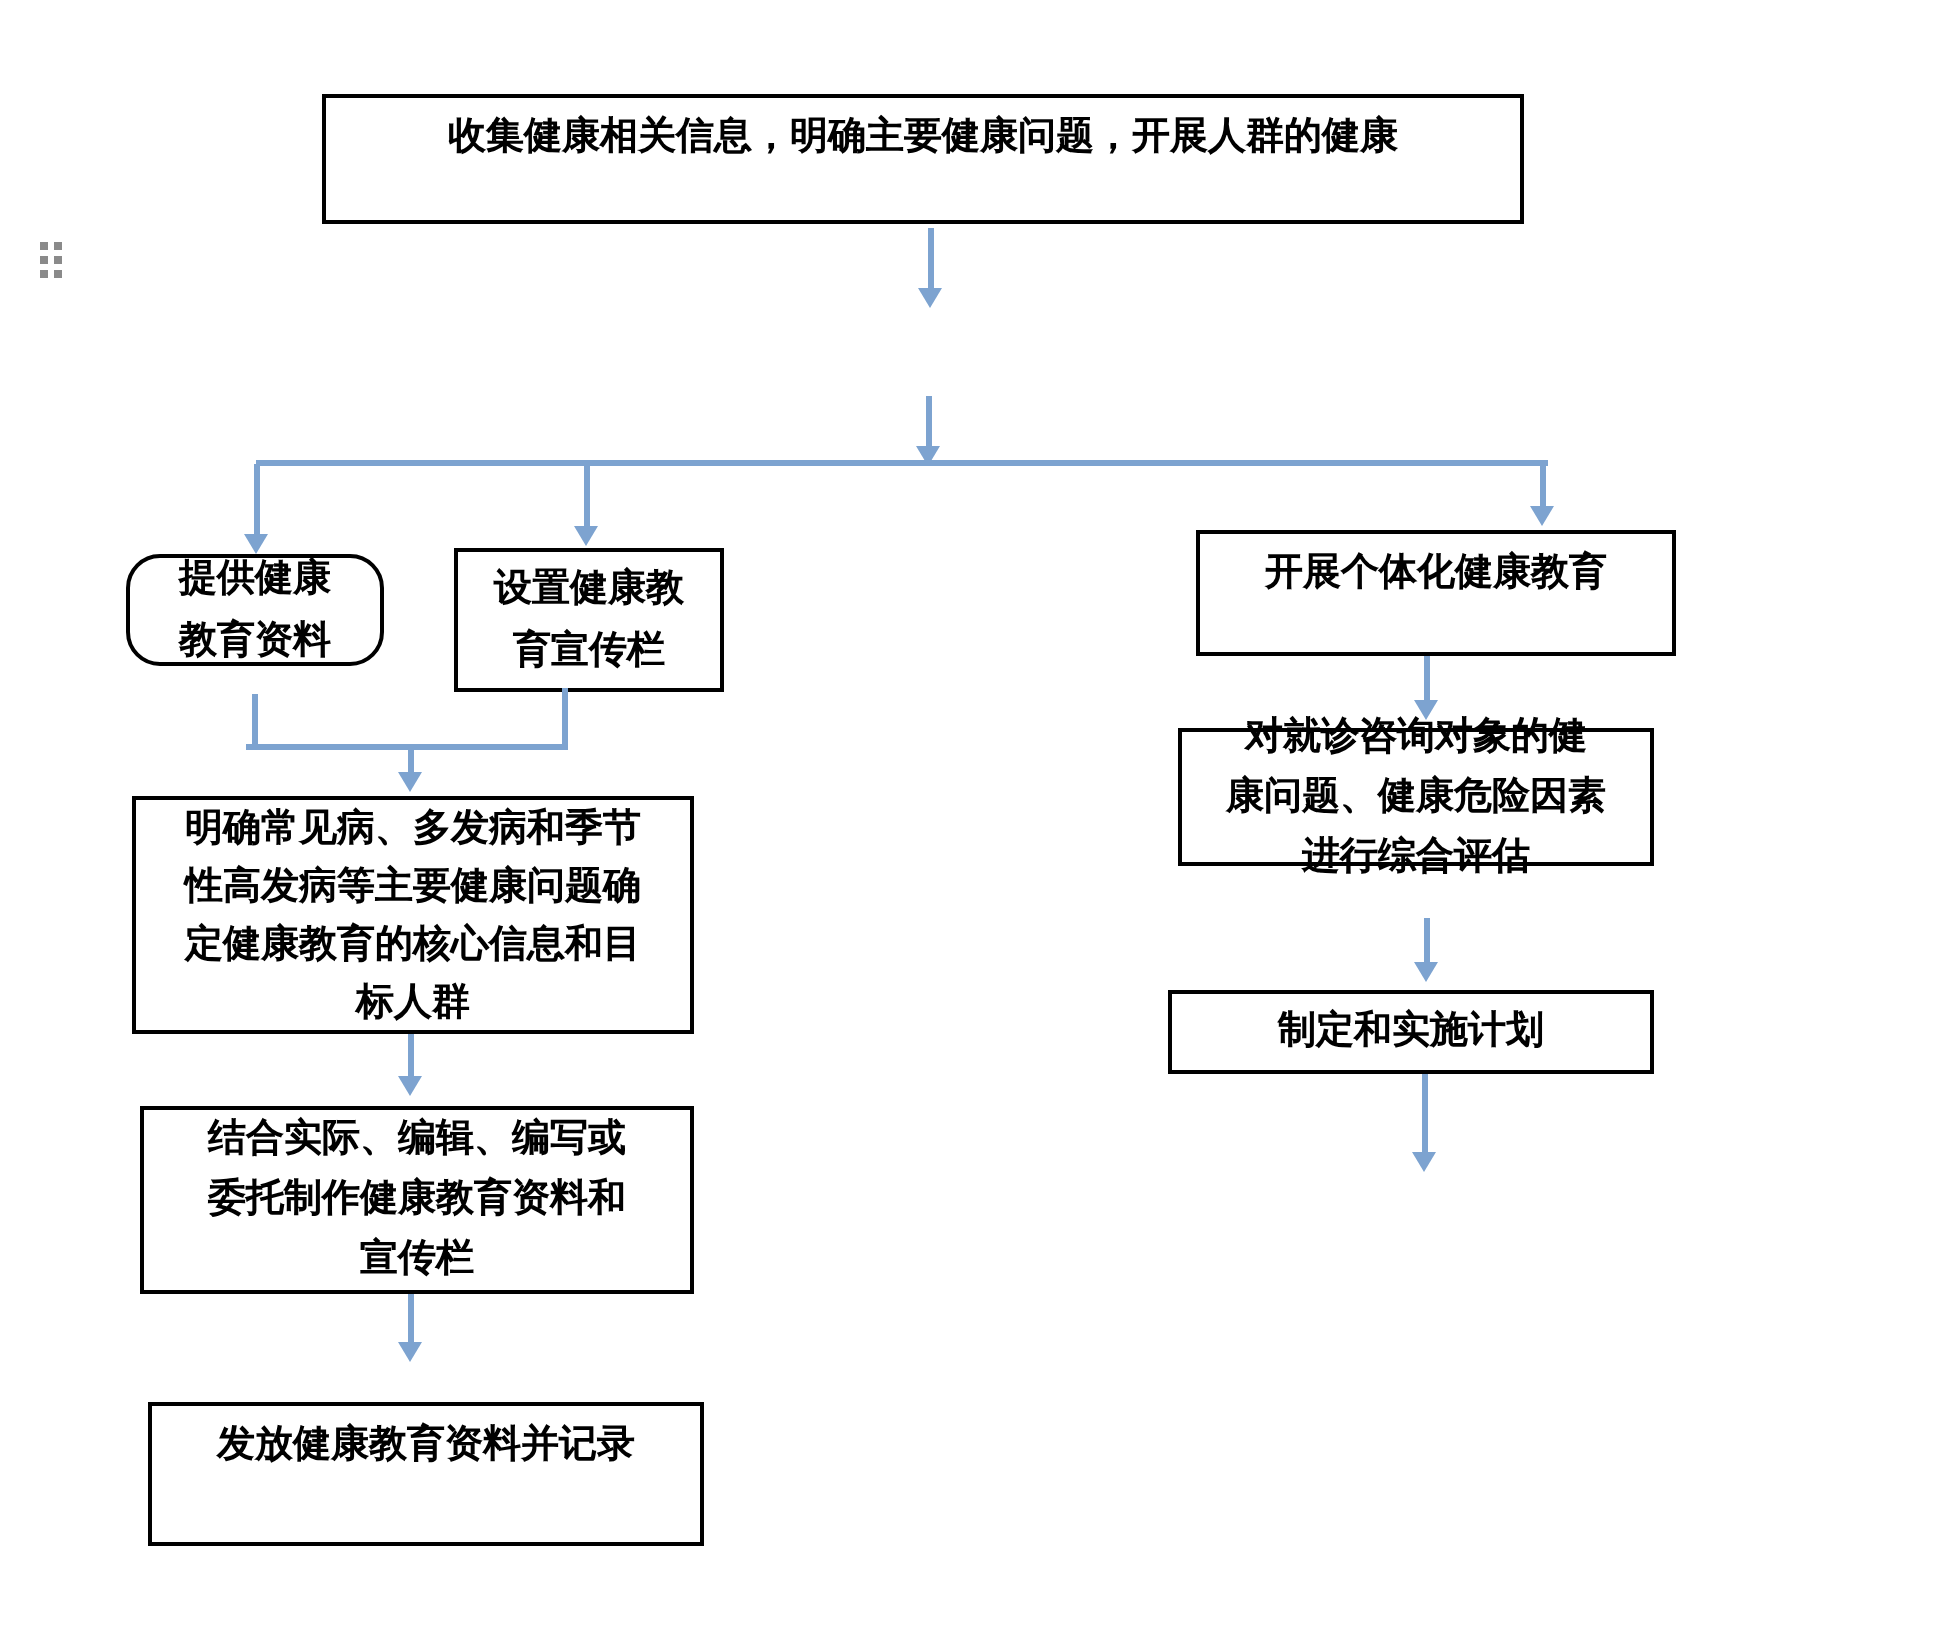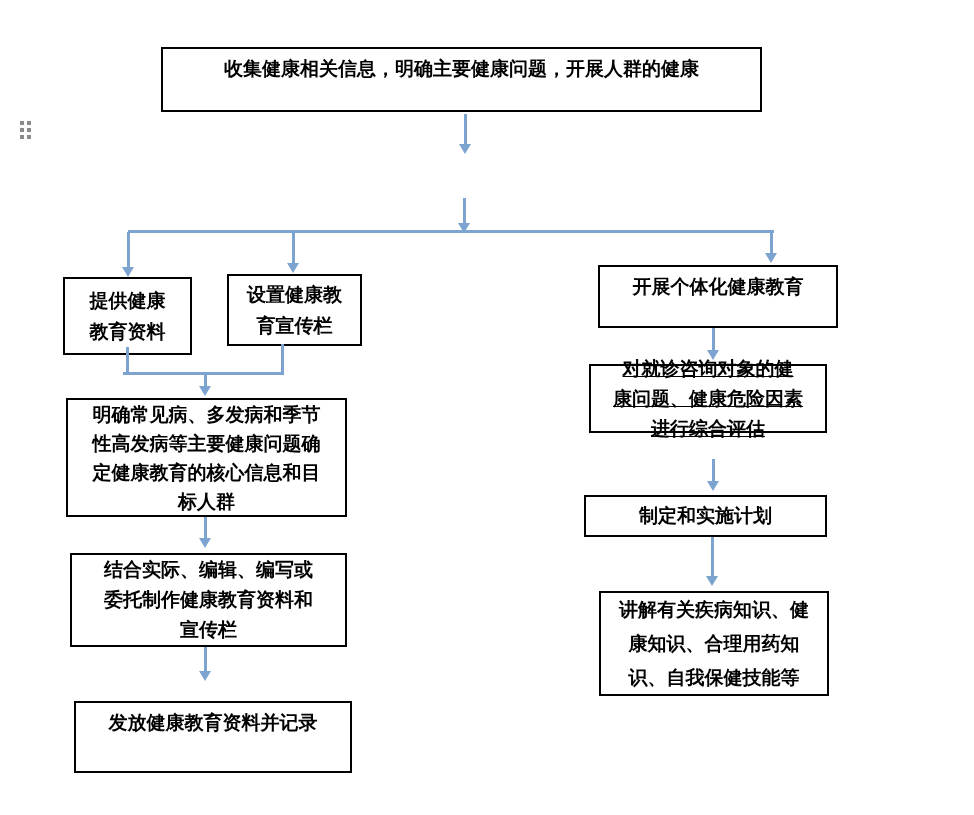--- a/index.html
+++ b/index.html
@@ -73,37 +73,36 @@
       <i></i>
       <i></i>
       <i></i>
       <i></i>
       <i></i>
   </div>
 
   <div class="node top-align" style="left:161px; top:47px; width:601px; height:65px;">收集健康相关信息，明确主要健康问题，开展人群的健康</div>
 
 
-  <div class="node center lh31" style="left:63px; top:277px; width:129px; height:78px;">提供健康<br>教育资料</div>
+  <div class="node center lh31" style="left:63px; top:277px; width:129px; height:56px;border-radius:17px;">提供健康<br>教育资料</div>
 
   <div class="node center lh29" style="left:66px; top:398px; width:281px; height:119px;">明确常见病、多发病和季节<br>性高发病等主要健康问题确<br>定健康教育的核心信息和目<br>标人群</div>
 
   <div class="node center lh31" style="left:227px; top:274px; width:135px; height:72px;">设置健康教<br>育宣传栏</div>
 
   <div class="node center" style="left:70px; top:553px; width:277px; height:94px;">结合实际、编辑、编写或<br>委托制作健康教育资料和<br>宣传栏</div>
 
   <div class="node top-align" style="left:74px; top:701px; width:278px; height:72px;">发放健康教育资料并记录</div>
 
   <div class="node top-align" style="left:585px; top:265px; width:240px; height:63px;margin-left:13px;">开展个体化健康教育</div>
 
-  <div class="node center" style="left:589px; top:364px; width:238px; height:69px;text-decoration:underline;">对就诊咨询对象的健<br>康问题、健康危险因素<br>进行综合评估</div>
+  <div class="node center" style="left:589px; top:364px; width:238px; height:69px;">对就诊咨询对象的健<br>康问题、健康危险因素<br>进行综合评估</div>
 
   <div class="node center" style="left:584px; top:495px; width:243px; height:42px;">制定和实施计划</div>
 
-  <div class="node center lh34" style="left:599px; top:591px; width:230px; height:105px;">讲解有关疾病知识、健<br>康知识、合理用药知<br>识、自我保健技能等</div>
 
   <div class="vline" style="left:464px; top:114px; height:30px;"></div>
   <div class="ahead" style="left:459px; top:144px;"></div>
 
   <div class="vline" style="left:463px; top:198px; height:25px;"></div>
   <div class="ahead" style="left:458px; top:223px;"></div>
 
   <div class="hline" style="left:128px; top:230px; width:646px;"></div>
 
   <div class="vline" style="left:127px; top:232px; height:35px;"></div>

